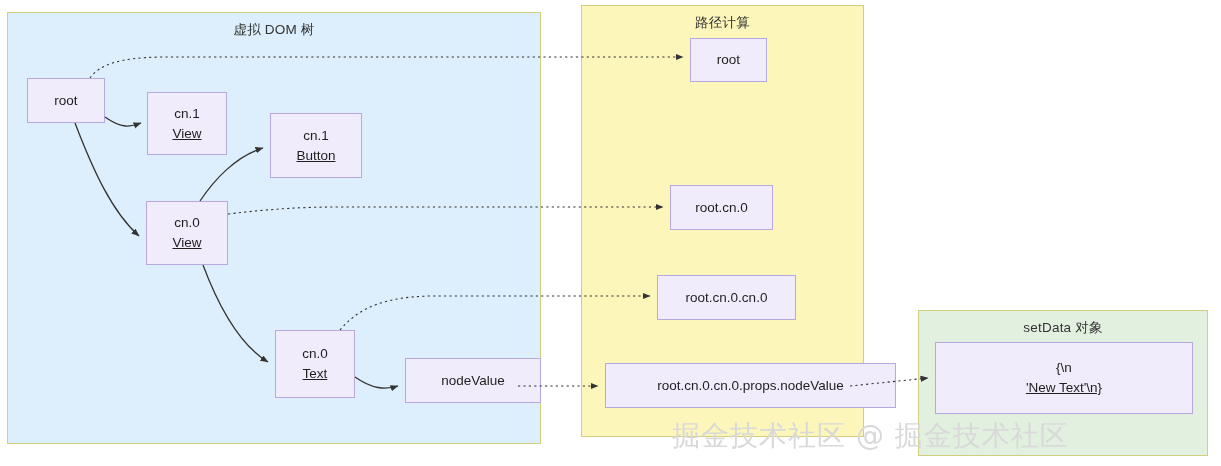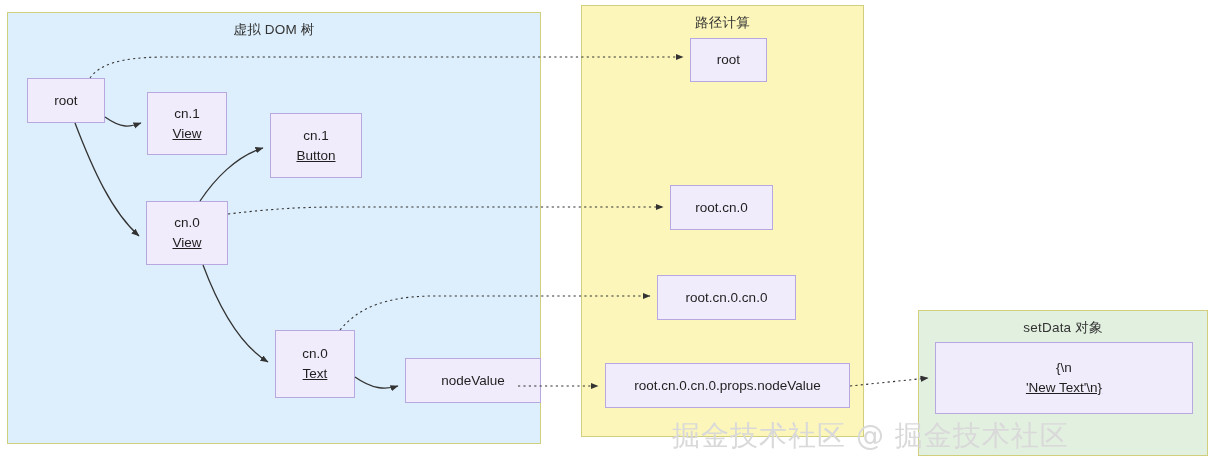--- a/index.html
+++ b/index.html
@@ -137,21 +137,21 @@
   </div>
 
   <div class="node" style="left:670px; top:185px; width:103px; height:45px;">
     <span>root.cn.0</span>
   </div>
 
   <div class="node" style="left:657px; top:275px; width:139px; height:45px;">
     <span>root.cn.0.cn.0</span>
   </div>
 
-  <div class="node" style="left:605px; top:363px; width:245px; height:45px;">
+  <div class="node" style="left:605px; top:363px; width:291px; height:45px;">
     <span>root.cn.0.cn.0.props.nodeValue</span>
   </div>
 
   <div class="node" style="left:935px; top:342px; width:258px; height:72px;">
     <span>{\n</span>
     <span class="l2">'New Text'\n}</span>
   </div>
 
   <svg class="arrows" viewBox="0 0 1221 466">
     <defs>

